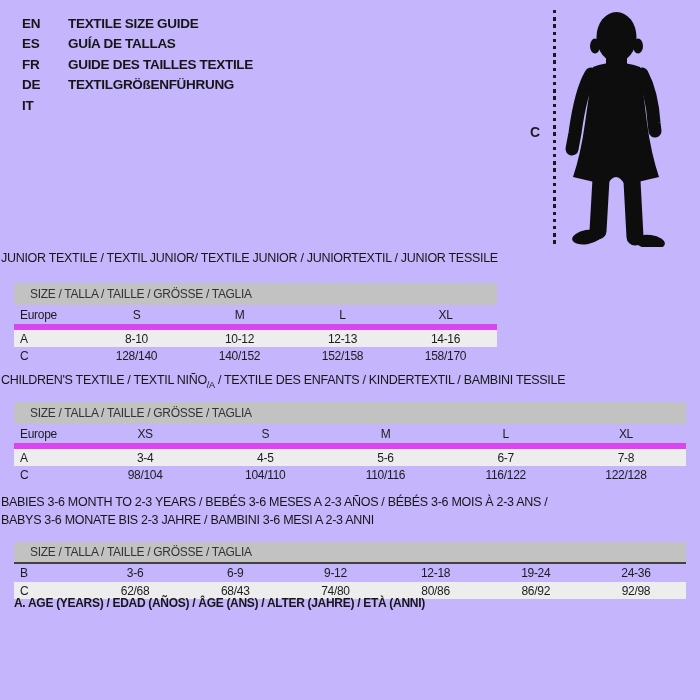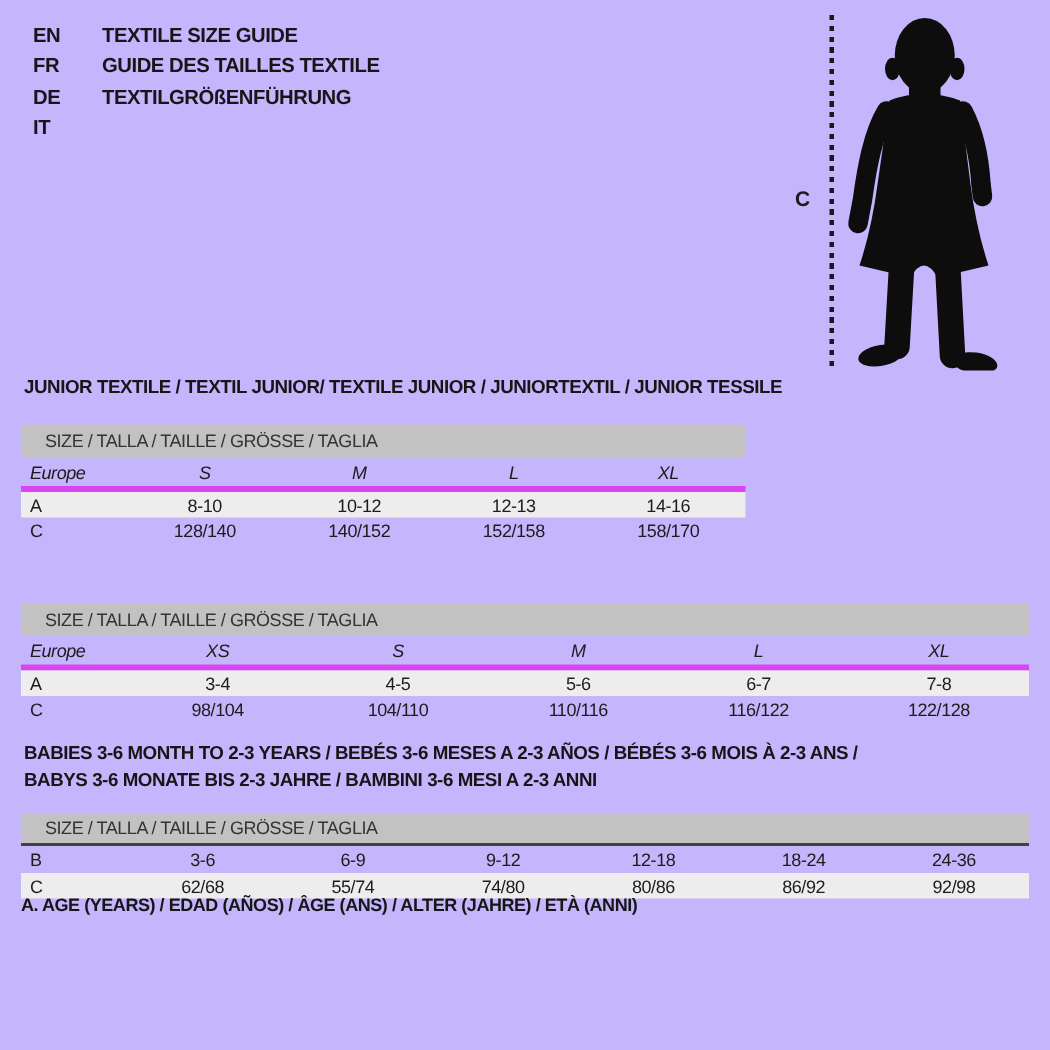--- a/index.html
+++ b/index.html
@@ -12,55 +12,59 @@
             font-weight:bold;font-size:13.5px;letter-spacing:-0.3px;color:#161616;}
   .lang-code{width:46px;}
 
   
   .c-label{position:absolute;left:530px;top:124px;font-weight:bold;font-size:14px;}
   .dotted-line{position:absolute;left:553px;top:10px;width:3px;height:237px;
     background:repeating-linear-gradient(to bottom,#1a1a1a 0 3.5px,transparent 3.5px 7.2px);}
   .baby-svg{position:absolute;left:562px;top:11px;}
 
   
-  .sec-title{position:absolute;left:16px;font-weight:bold;font-size:12.5px;
+  .sec-title{position:absolute;left:1px;font-weight:normal;font-size:12.5px;
              letter-spacing:-0.3px;color:#161616;white-space:nowrap;}
   #junior-title{top:251px;}
   #children-title{top:373px;}
   #babies-title{top:494px;line-height:17.5px;}
   .sub{font-size:9px;vertical-align:sub;}
 
   
   .sz-table{position:absolute;left:14px;font-size:12px;letter-spacing:-0.3px;}
   #table-junior{top:283px;width:483px;}
   #table-children{top:402px;width:672px;}
   #table-babies{top:542px;width:672px;}
   .band{height:22px;background:#c2c2c2;color:#333333;display:flex;align-items:center;
         padding-left:16px;box-sizing:border-box;}
   .band.ruled{border-bottom:2px solid #424242;}
   .t-row{display:flex;align-items:center;}
   .t-row .lbl{width:71px;padding-left:6px;box-sizing:border-box;}
   .t-row .val{flex:1;text-align:center;}
-  .r-europe{height:19px;border-bottom:4px solid #d946ef;font-style:italic;}
+  .r-europe{height:19px;border-bottom:6px solid #d946ef;}
   .r-alt{height:17px;background:#ededed;}
   .r-plain{height:18px;}
 
   
   .footnotes{position:absolute;left:14px;top:593px;font-weight:bold;font-size:12px;
              letter-spacing:-0.3px;line-height:21.3px;color:#161616;}
 </style>
 </head>
 <body>
 
 <div class="canvas">
 
   <div class="lang-block">
     <div class="lang-row">
       <span class="lang-code">EN</span>
       <span class="lang-label">TEXTILE SIZE GUIDE</span>
+    </div>
+    <div class="lang-row">
+      <span class="lang-code">ES</span>
+      <span class="lang-label">GUÍA DE TALLAS</span>
     </div>
     <div class="lang-row">
       <span class="lang-code">FR</span>
       <span class="lang-label">GUIDE DES TAILLES TEXTILE</span>
     </div>
     <div class="lang-row">
       <span class="lang-code">DE</span>
       <span class="lang-label">TEXTILGRÖßENFÜHRUNG</span>
     </div>
     <div class="lang-row">
@@ -103,20 +107,21 @@
     </div>
     <div class="t-row r-plain">
       <span class="lbl">C</span>
       <span class="val">128/140</span>
       <span class="val">140/152</span>
       <span class="val">152/158</span>
       <span class="val">158/170</span>
     </div>
   </div>
 
+  <div class="sec-title" id="children-title"><span>CHILDREN'S TEXTILE / TEXTIL NIÑO</span><span class="sub">/A</span><span> / TEXTILE DES ENFANTS / KINDERTEXTIL / BAMBINI TESSILE</span></div>
   <div class="sz-table" id="table-children">
     <div class="band">SIZE / TALLA / TAILLE / GRÖSSE / TAGLIA</div>
     <div class="t-row r-europe">
       <span class="lbl">Europe</span>
       <span class="val">XS</span>
       <span class="val">S</span>
       <span class="val">M</span>
       <span class="val">L</span>
       <span class="val">XL</span>
     </div>
@@ -143,27 +148,27 @@
     <div>BABYS 3-6 MONATE BIS 2-3 JAHRE / BAMBINI 3-6 MESI A 2-3 ANNI</div>
   </div>
   <div class="sz-table" id="table-babies">
     <div class="band ruled">SIZE / TALLA / TAILLE / GRÖSSE / TAGLIA</div>
     <div class="t-row r-plain">
       <span class="lbl">B</span>
       <span class="val">3-6</span>
       <span class="val">6-9</span>
       <span class="val">9-12</span>
       <span class="val">12-18</span>
-      <span class="val">18-24</span>
+      <span class="val">19-24</span>
       <span class="val">24-36</span>
     </div>
     <div class="t-row r-alt">
       <span class="lbl">C</span>
       <span class="val">62/68</span>
-      <span class="val">55/74</span>
+      <span class="val">68/43</span>
       <span class="val">74/80</span>
       <span class="val">80/86</span>
       <span class="val">86/92</span>
       <span class="val">92/98</span>
     </div>
   </div>
 
   <div class="footnotes">
     <div>A. AGE (YEARS) / EDAD (AÑOS) / ÂGE (ANS) / ALTER (JAHRE) / ETÀ (ANNI)</div>
   </div>

